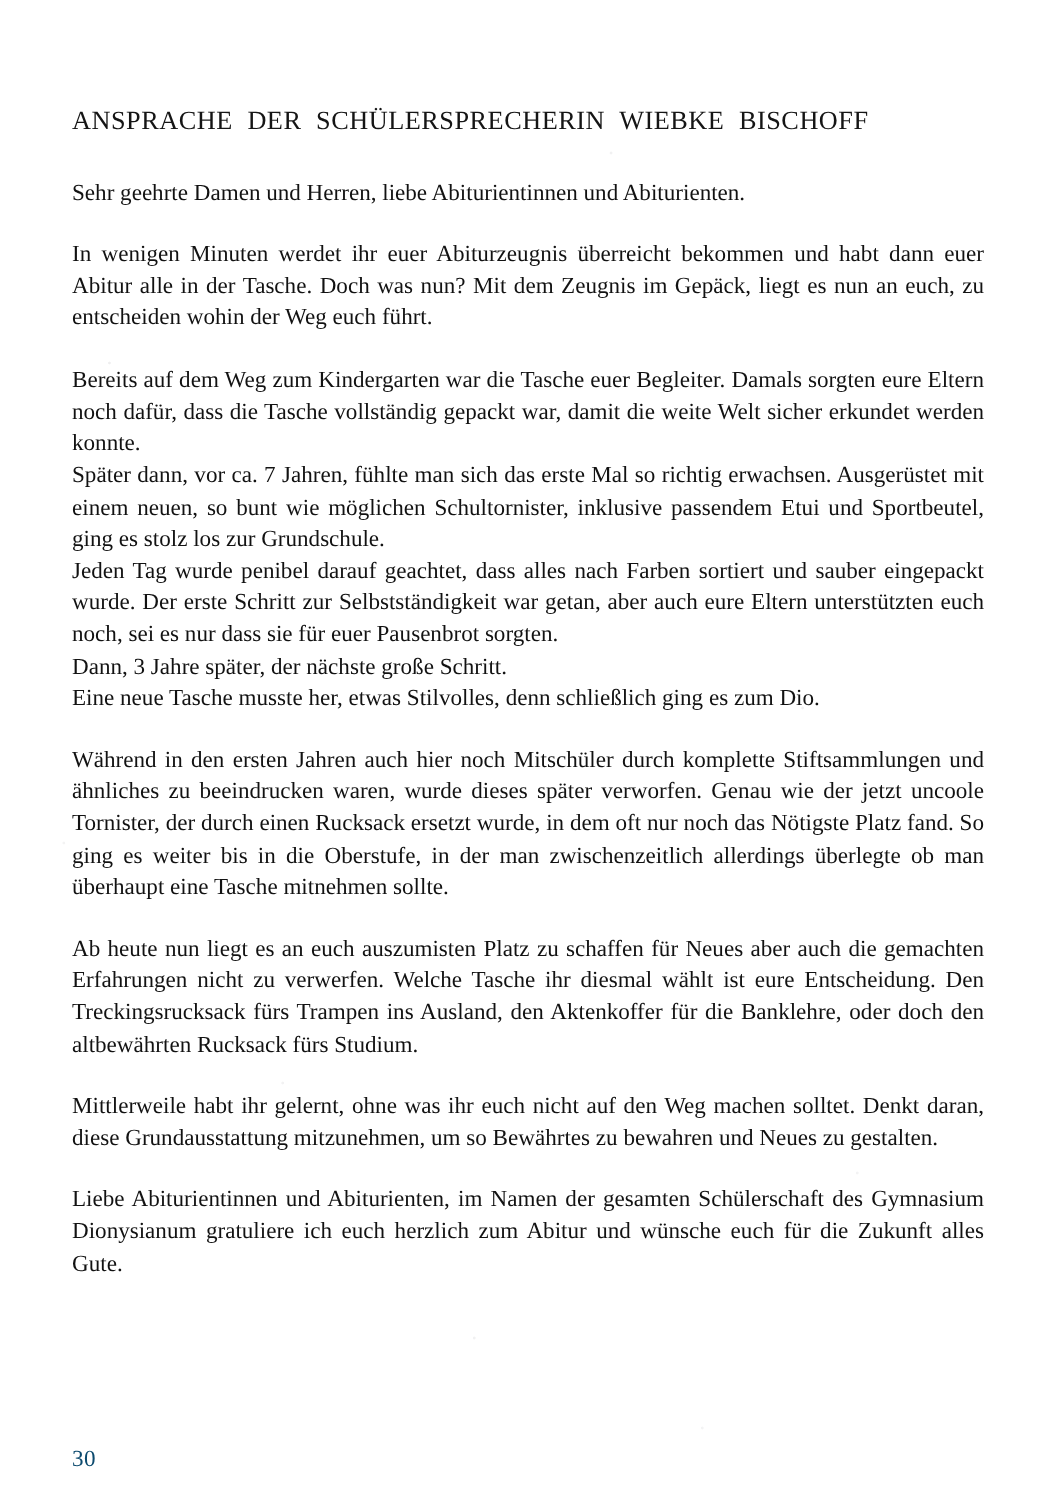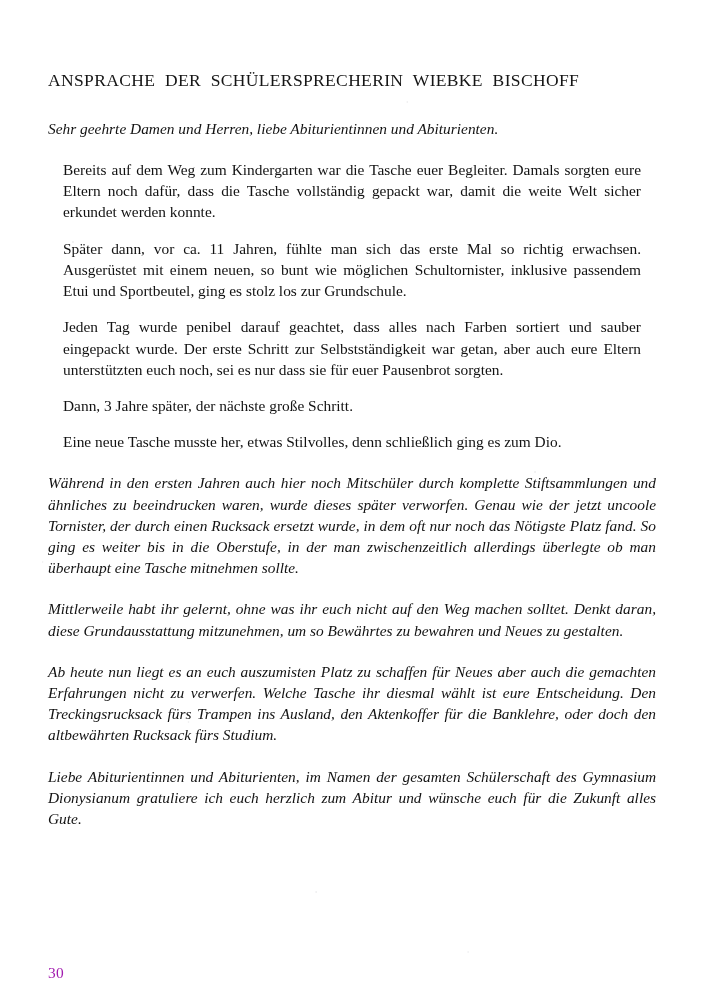--- a/index.html
+++ b/index.html
@@ -62,76 +62,76 @@
   }
 
   .para {
     font-size: 15.4px;
     line-height: 21.2px;
     text-align: justify;
     text-justify: inter-word;
     margin: 12px 0 20px 0;
     color: #121212;
     hyphens: none;
-    font-style: italic;
   }
 
   .para:last-of-type {
     margin-bottom: 0;
   }
 
   
   .para-lines {
     font-size: 15.4px;
     line-height: 21.2px;
     margin: 0 0 20px 0;
     color: #121212;
   }
 
   .para-lines .sub {
     text-align: justify;
     text-justify: inter-word;
-    margin: 15px;
+    margin: 0;
   }
 
   .page-number {
     position: absolute;
     left: 48px;
     top: 952px;
     font-size: 15.4px;
-    color: #a21caf;
+    color: #0c4a6e;
     letter-spacing: 0.3px;
   }
 </style>
 </head>
 <body>
 
 <div class="page">
   <div class="scan-noise"></div>
 
   <div class="content">
 
     <h1 class="doc-title">ANSPRACHE DER SCHÜLERSPRECHERIN WIEBKE BISCHOFF</h1>
 
     <p class="para">Sehr geehrte Damen und Herren, liebe Abiturientinnen und Abiturienten.</p>
 
 
+    <p class="para">In wenigen Minuten werdet ihr euer Abiturzeugnis überreicht bekommen und habt dann euer Abitur alle in der Tasche. Doch was nun? Mit dem Zeugnis im Gepäck, liegt es nun an euch, zu entscheiden wohin der Weg euch führt.</p>
 
     <div class="para-lines">
       <p class="sub">Bereits auf dem Weg zum Kindergarten war die Tasche euer Begleiter. Damals sorgten eure Eltern noch dafür, dass die Tasche vollständig gepackt war, damit die weite Welt sicher erkundet werden konnte.</p>
-      <p class="sub">Später dann, vor ca. 11 Jahren, fühlte man sich das erste Mal so richtig erwachsen. Ausgerüstet mit einem neuen, so bunt wie möglichen Schultornister, inklusive passendem Etui und Sportbeutel, ging es stolz los zur Grundschule.</p>
+      <p class="sub">Später dann, vor ca. 7 Jahren, fühlte man sich das erste Mal so richtig erwachsen. Ausgerüstet mit einem neuen, so bunt wie möglichen Schultornister, inklusive passendem Etui und Sportbeutel, ging es stolz los zur Grundschule.</p>
       <p class="sub">Jeden Tag wurde penibel darauf geachtet, dass alles nach Farben sortiert und sauber eingepackt wurde. Der erste Schritt zur Selbstständigkeit war getan, aber auch eure Eltern unterstützten euch noch, sei es nur dass sie für euer Pausenbrot sorgten.</p>
       <p class="sub">Dann, 3 Jahre später, der nächste große Schritt.</p>
       <p class="sub">Eine neue Tasche musste her, etwas Stilvolles, denn schließlich ging es zum Dio.</p>
     </div>
 
     <p class="para">Während in den ersten Jahren auch hier noch Mitschüler durch komplette Stiftsammlungen und ähnliches zu beeindrucken waren, wurde dieses später verworfen. Genau wie der jetzt uncoole Tornister, der durch einen Rucksack ersetzt wurde, in dem oft nur noch das Nötigste Platz fand. So ging es weiter bis in die Oberstufe, in der man zwischenzeitlich allerdings überlegte ob man überhaupt eine Tasche mitnehmen sollte.</p>
 
+    <p class="para">Ab heute nun liegt es an euch auszumisten Platz zu schaffen für Neues aber auch die gemachten Erfahrungen nicht zu verwerfen. Welche Tasche ihr diesmal wählt ist eure Entscheidung. Den Treckingsrucksack fürs Trampen ins Ausland, den Aktenkoffer für die Banklehre, oder doch den altbewährten Rucksack fürs Studium.</p>
+
     <p class="para">Mittlerweile habt ihr gelernt, ohne was ihr euch nicht auf den Weg machen solltet. Denkt daran, diese Grundausstattung mitzunehmen, um so Bewährtes zu bewahren und Neues zu gestalten.</p>
-
-    <p class="para">Ab heute nun liegt es an euch auszumisten Platz zu schaffen für Neues aber auch die gemachten Erfahrungen nicht zu verwerfen. Welche Tasche ihr diesmal wählt ist eure Entscheidung. Den Treckingsrucksack fürs Trampen ins Ausland, den Aktenkoffer für die Banklehre, oder doch den altbewährten Rucksack fürs Studium.</p>
 
     <p class="para">Liebe Abiturientinnen und Abiturienten, im Namen der gesamten Schülerschaft des Gymnasium Dionysianum gratuliere ich euch herzlich zum Abitur und wünsche euch für die Zukunft alles Gute.</p>
 
   </div>
 
   <div class="page-number">30</div>
 </div>
 
 </body></html>

